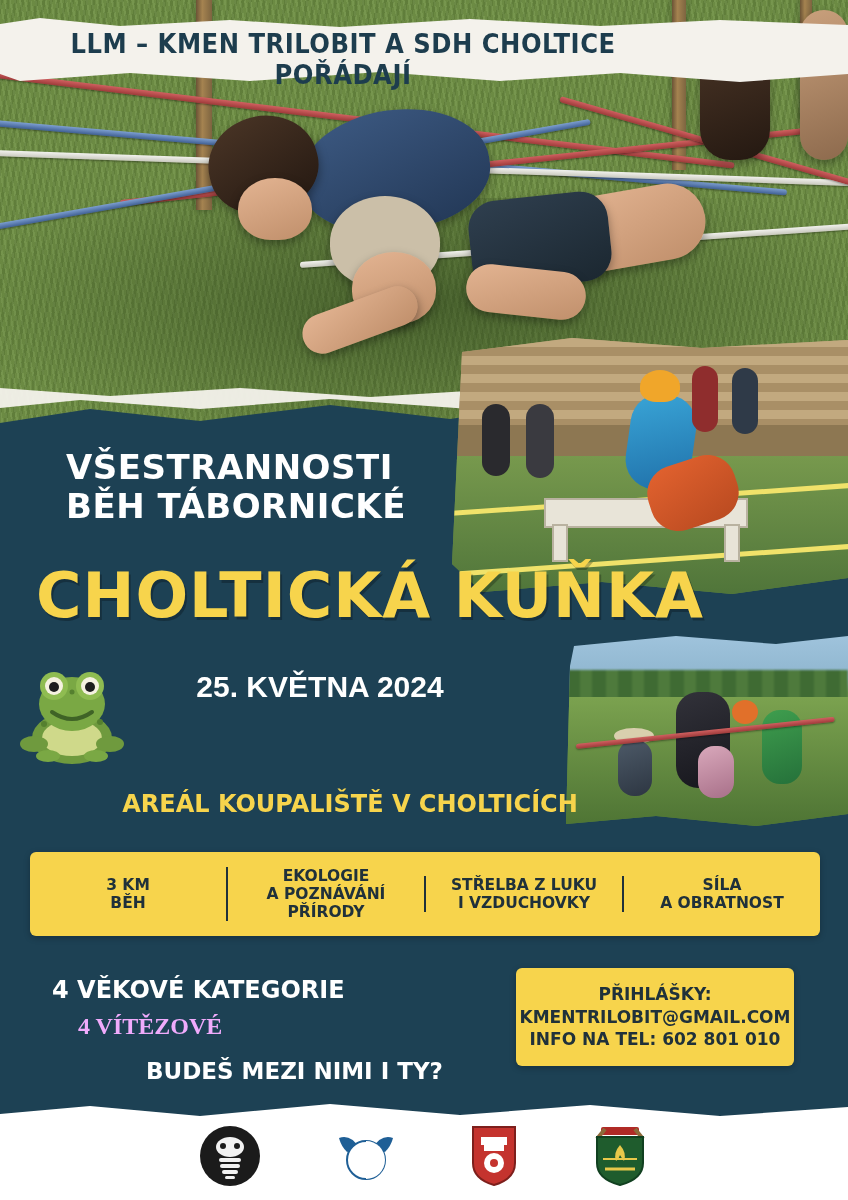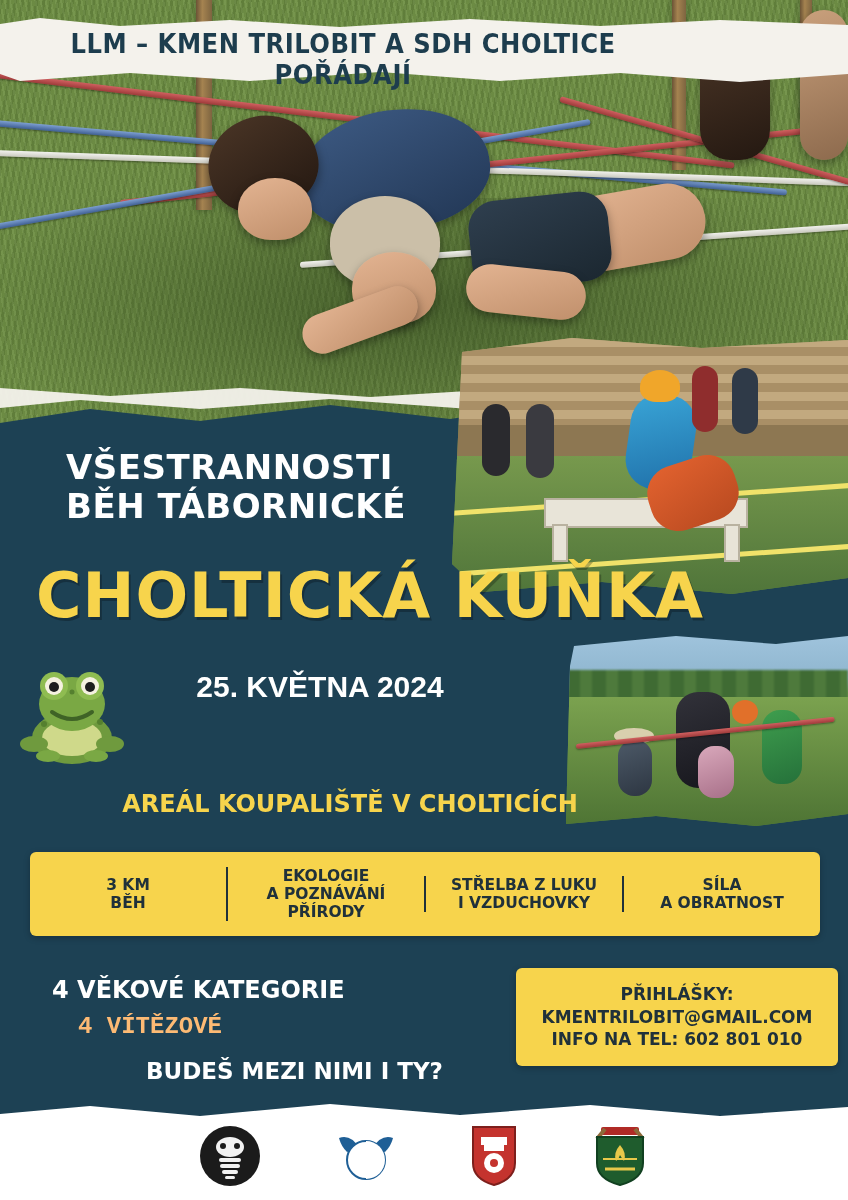--- a/index.html
+++ b/index.html
@@ -250,31 +250,31 @@
   .disc + .disc { border-left: 2px solid #20313a; }
 
   
   .cat1 {
     position:absolute; left: 30px; top: 976px;
     font-family:"DejaVu Sans", sans-serif; font-weight:bold; font-size: 24px;
     color:#ffffff; text-transform:uppercase;margin-left:22px;
   }
   .cat2 {
     position:absolute; left: 78px; top: 1013px;
-    font-family:Liberation Mono, monospace; font-weight:bold; font-size: 24px;
-    color:#fdba74; text-transform:uppercase;
+    font-family:Liberation Serif, serif; font-weight:bold; font-size: 24px;
+    color:#f0abfc; text-transform:uppercase;
   }
   .cat3 {
     position:absolute; left: 146px; top: 1058px;
     font-family:"DejaVu Sans", sans-serif; font-weight:bold; font-size: 23px;
     color:#ffffff; text-transform:uppercase;
   }
   .contact {
     position:absolute; left: 516px; top: 968px;
-    width: 322px; height: 98px;
+    width: 278px; height: 98px;
     background:#f7d44c; border-radius:6px;
     display:flex; flex-direction:column; align-items:center; justify-content:center;
     box-shadow: 0 2px 6px rgba(0,0,0,.25);
     text-align: center;
   }
   .contact div {
     font-family:"DejaVu Sans", sans-serif; font-weight:bold; font-size:17px;
     color:#20313a; text-transform:uppercase; line-height:1.35;
   }
 

